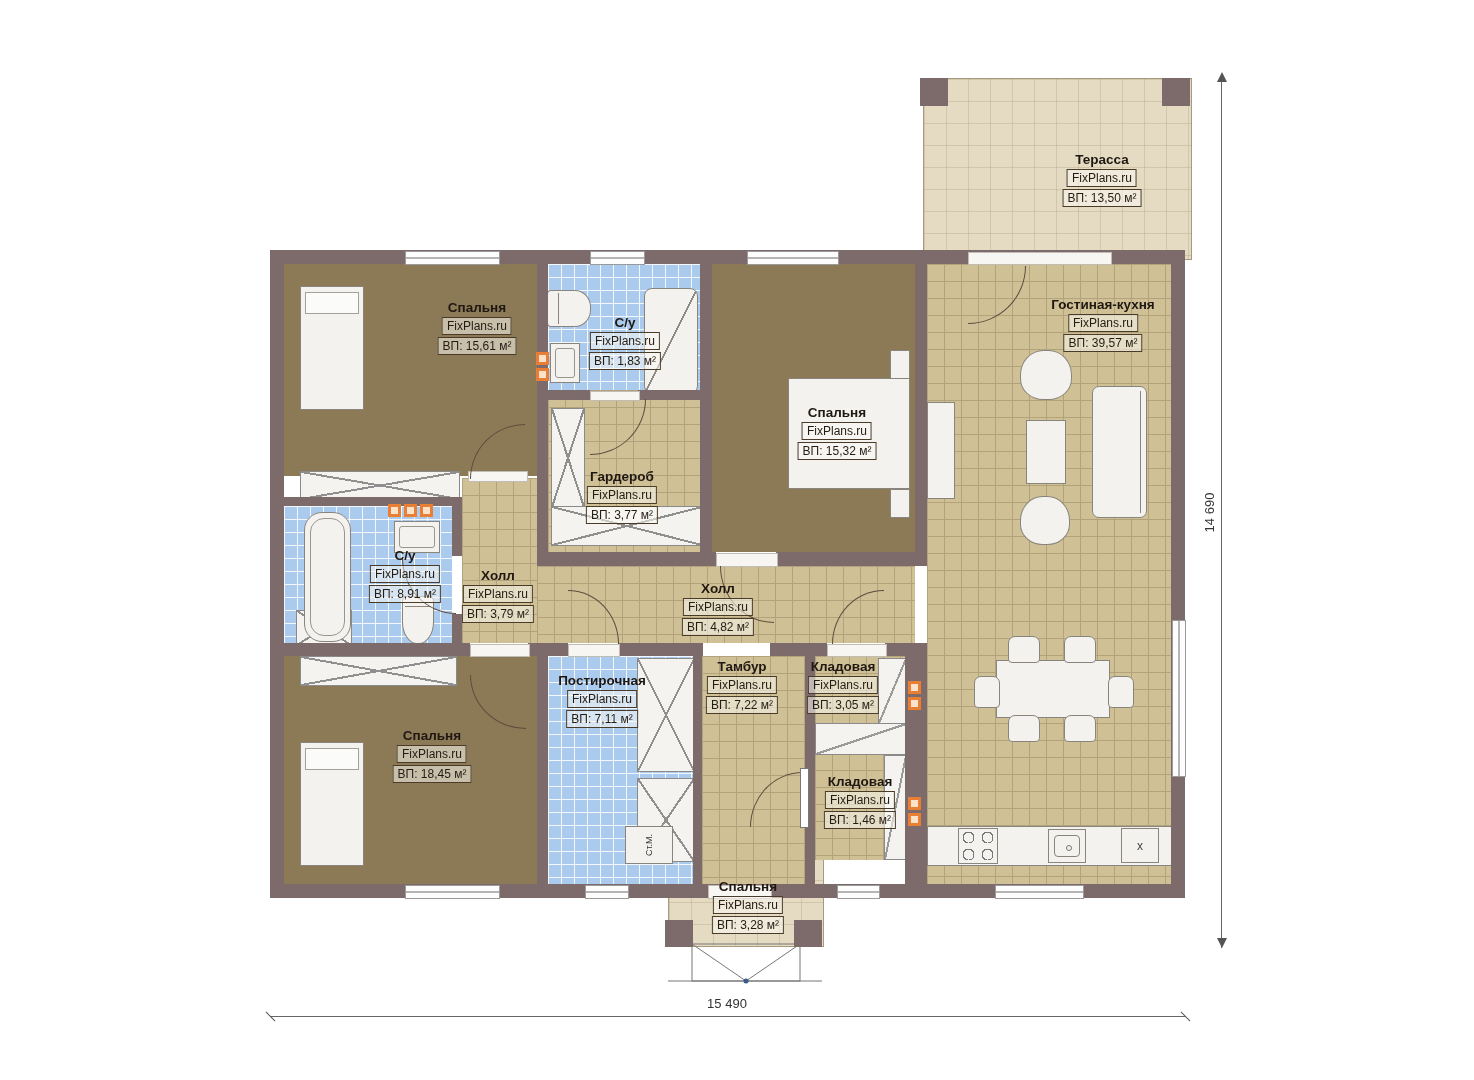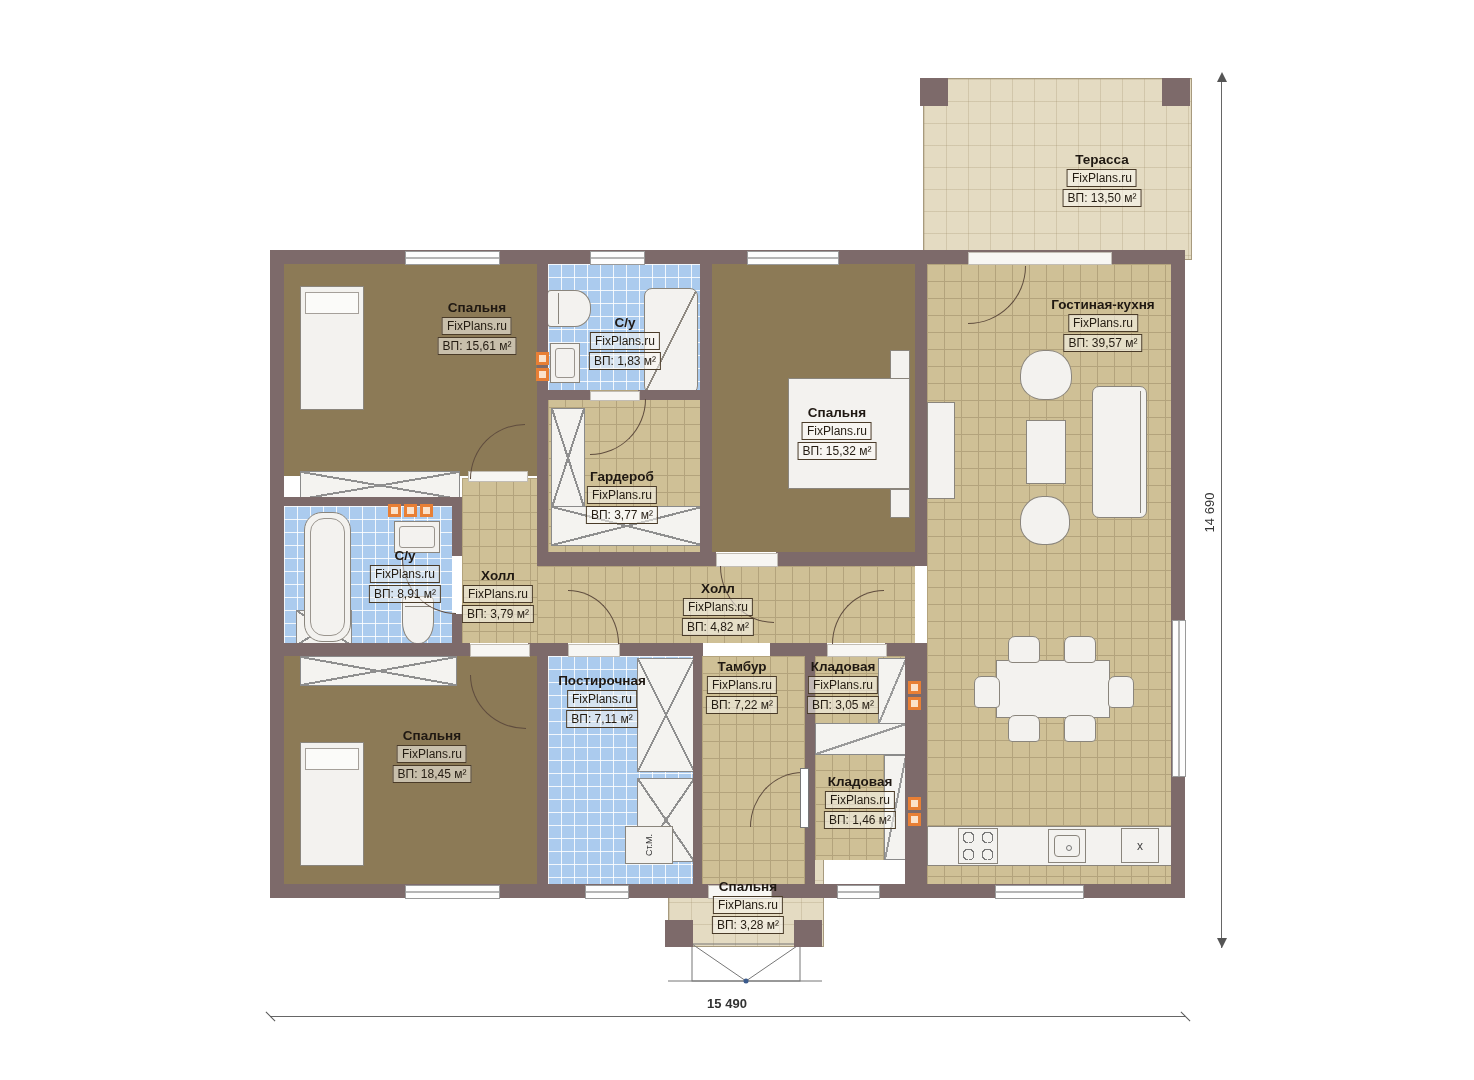--- a/index.html
+++ b/index.html
@@ -292,15 +292,15 @@
     <span class="rbox">ВП: 3,28 м²</span>
   </div>
 
   <div class="abs dimline" style="left:1221px;top:75px;width:1px;height:873px;"></div>
   <div class="abs tri tri-up" style="left:1217px;top:72px;"></div>
   <div class="abs tri tri-down" style="left:1217px;top:938px;"></div>
   <div class="abs dimtext vert-text" style="left:1190px;top:505px;">14 690</div>
   <div class="abs dimline" style="left:270px;top:1016px;width:915px;height:1px;"></div>
   <div class="abs tick" style="left:264px;top:1016px;"></div>
   <div class="abs tick" style="left:1179px;top:1016px;"></div>
-  <div class="abs dimtext" style="left:727px;top:996px;transform:translateX(-50%);font-weight:bold;">15 490</div>
+  <div class="abs dimtext" style="left:727px;top:996px;transform:translateX(-50%);">15 490</div>
 
 </div>
 
 </body></html>

